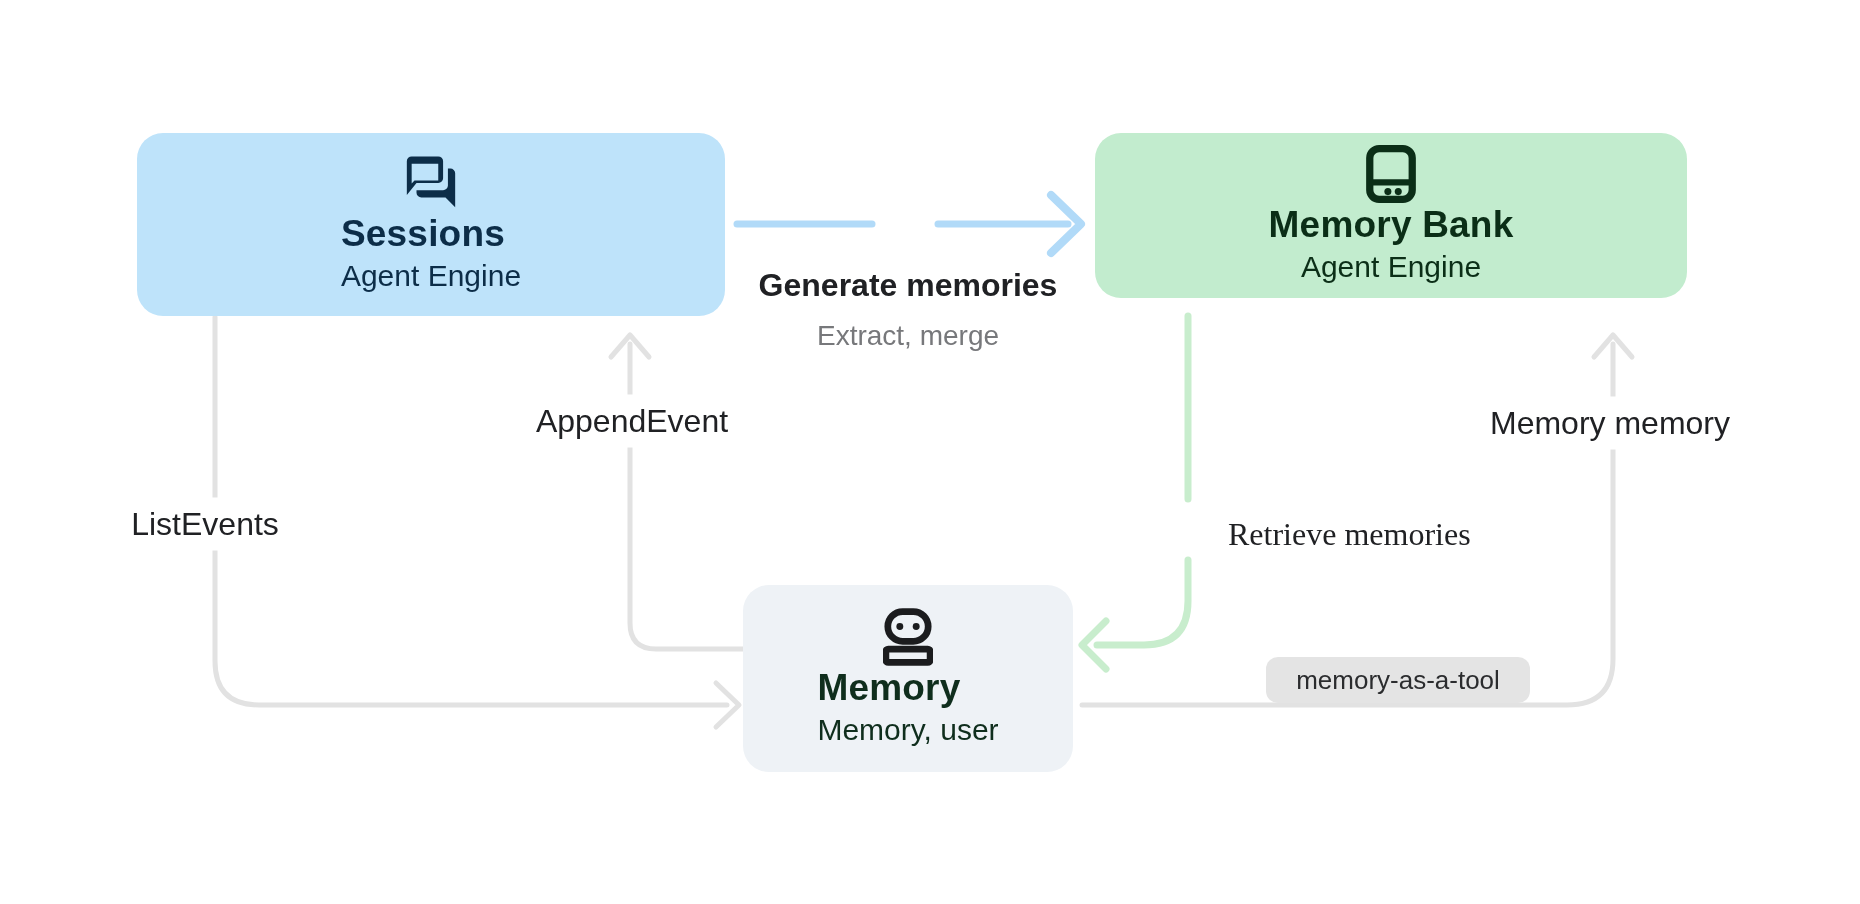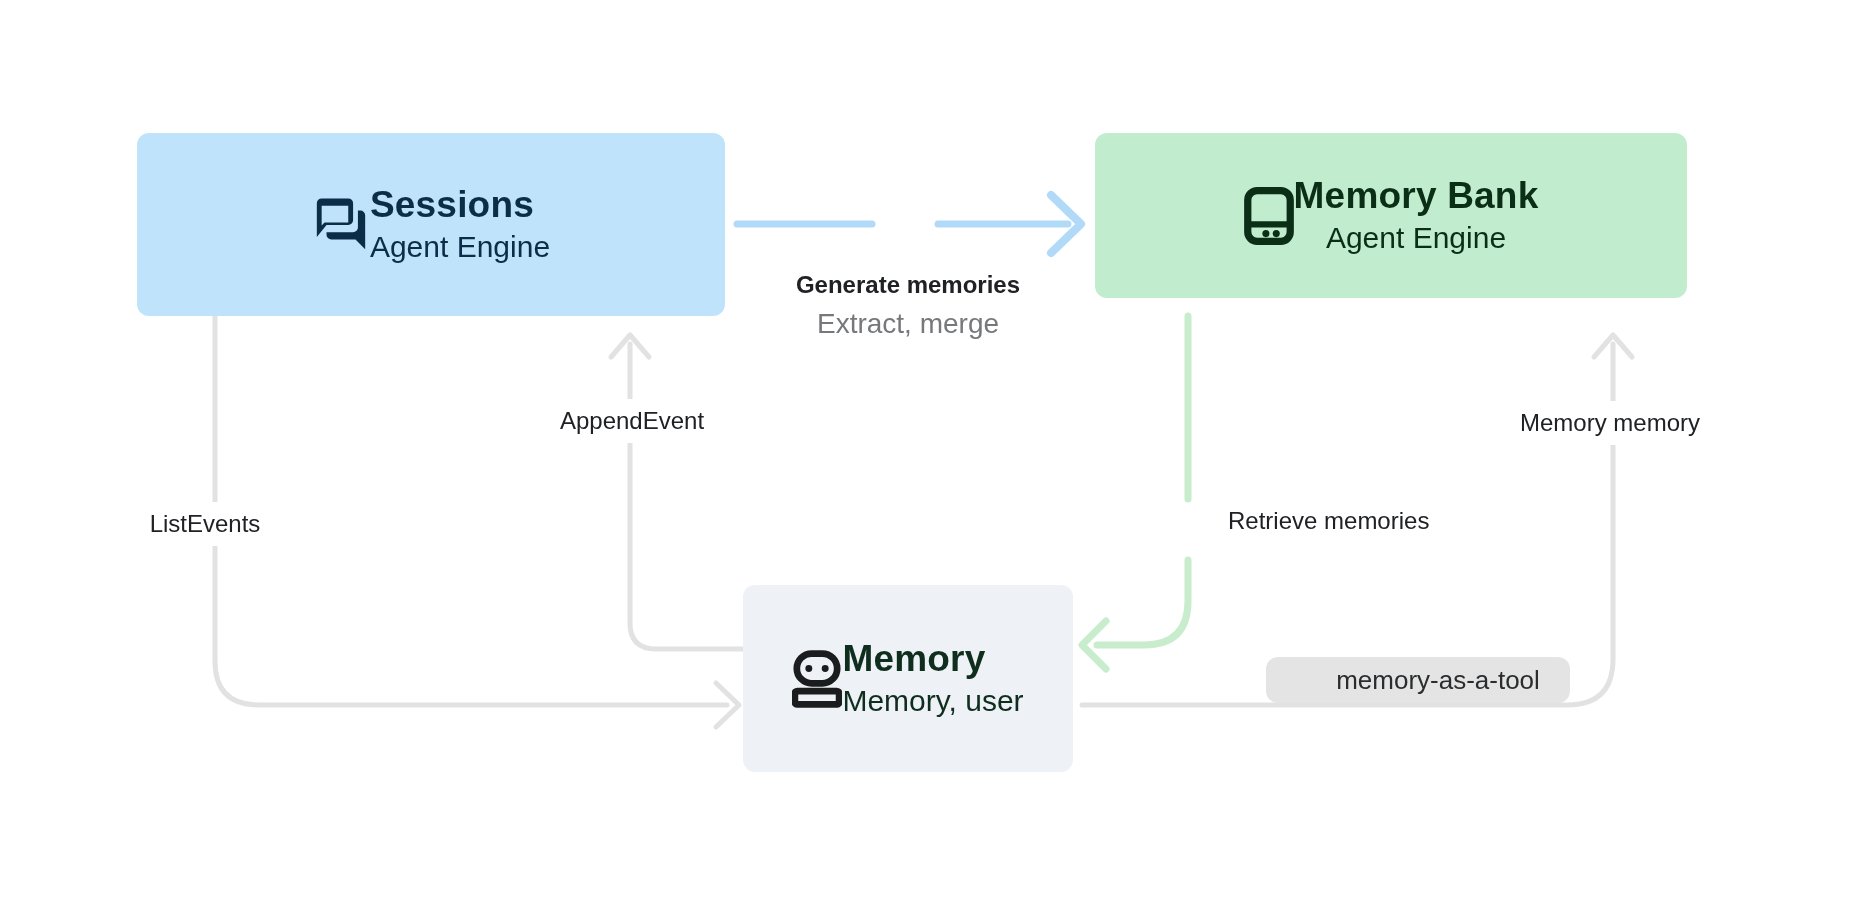--- a/index.html
+++ b/index.html
@@ -22,78 +22,79 @@
   .arrows-layer path { fill: none; }
   .stroke-gray  { stroke: var(--gray-line);  stroke-width: 5;  stroke-linecap: round; stroke-linejoin: round; }
   .stroke-blue  { stroke: var(--blue-line);  stroke-width: 7;  stroke-linecap: round; stroke-linejoin: round; }
   .stroke-green { stroke: var(--green-line); stroke-width: 7;  stroke-linecap: round; stroke-linejoin: round; }
   .chev-blue    { stroke: var(--blue-line);  stroke-width: 8;  stroke-linecap: round; stroke-linejoin: round; }
   .fill-blue-sparkle  { fill: var(--blue-sparkle);  stroke: none; }
   .fill-green-sparkle { fill: var(--green-sparkle); stroke: none; }
 
   .node {
     position: absolute;
-    border-radius: 12px;
+    border-radius: 26px;
     display: flex;
     align-items: center;
     justify-content: center;
+    flex-direction: column;
   }
   .node .nicon { flex: 0 0 auto; display: flex; }
   .node .ntext { display: flex; flex-direction: column; }
   .node .title    { font-size: 37px; font-weight: 700; line-height: 44px; letter-spacing: 0.2px; }
   .node .subtitle { font-size: 30px; font-weight: 400; line-height: 40px; text-align: center; }
 
   #sessions-node   { left: 137px; top: 133px; width: 588px; height: 183px; background: var(--blue-node-bg);  color: var(--blue-node-fg); }
   #memory-bank-node{ left: 1095px; top: 133px; width: 592px; height: 165px; background: var(--green-node-bg); color: var(--green-node-fg); }
   #agent-node      { left: 743px; top: 585px; width: 330px; height: 187px; background: var(--gray-node-bg);  color: var(--gray-node-fg); }
 
   .edge-label {
     position: absolute;
-    font-size: 24px;
+    font-size: 32px;
     color: var(--label-fg);
     background: #ffffff;
     padding: 8px 4px;
     white-space: nowrap;
     transform: translate(-50%, -50%);
   }
   #generate-label {
     left: 908px; top: 285px;
     font-weight: 700;
     background: transparent;
     padding: 0;
   }
   #extract-label {
-    left: 908px; top: 324px;
+    left: 908px; top: 336px;
     font-size: 28px;
     color: var(--sublabel-fg);
     background: transparent;
     padding: 0;
   }
   #list-events-label    { left: 205px;  top: 524px; }
   #append-event-label   { left: 632px;  top: 421px; }
   #create-memory-label  { left: 1610px; top: 423px; }
   #retrieve-memories-label {
-    left: 1228px; top: 521px;
+    left: 1228px; top: 534px;
     transform: translateY(-50%);
     background: transparent;
     padding: 0;
+    font-family: Liberation Serif, serif;
   }
   .chip {
     position: absolute;
     left: 1266px; top: 657px;
     width: 264px; height: 46px;
     background: var(--chip-bg);
     color: var(--chip-fg);
     border-radius: 12px;
     font-size: 26px;
     display: flex;
     align-items: center;
     justify-content: center;
     white-space: nowrap;
-    padding-left: 40px;
   }
 </style>
 </head>
 <body>
 
 <div class="canvas">
 
   <svg class="arrows-layer" viewBox="0 0 1860 904" aria-hidden="true">
 
     <g>

